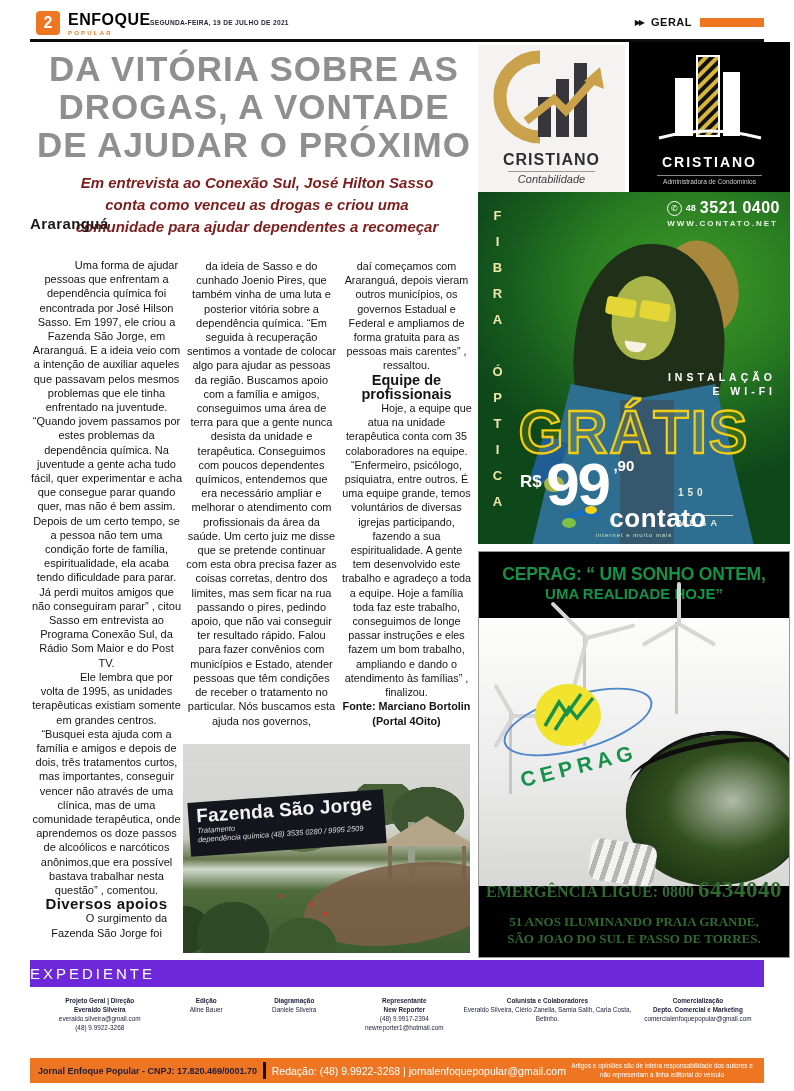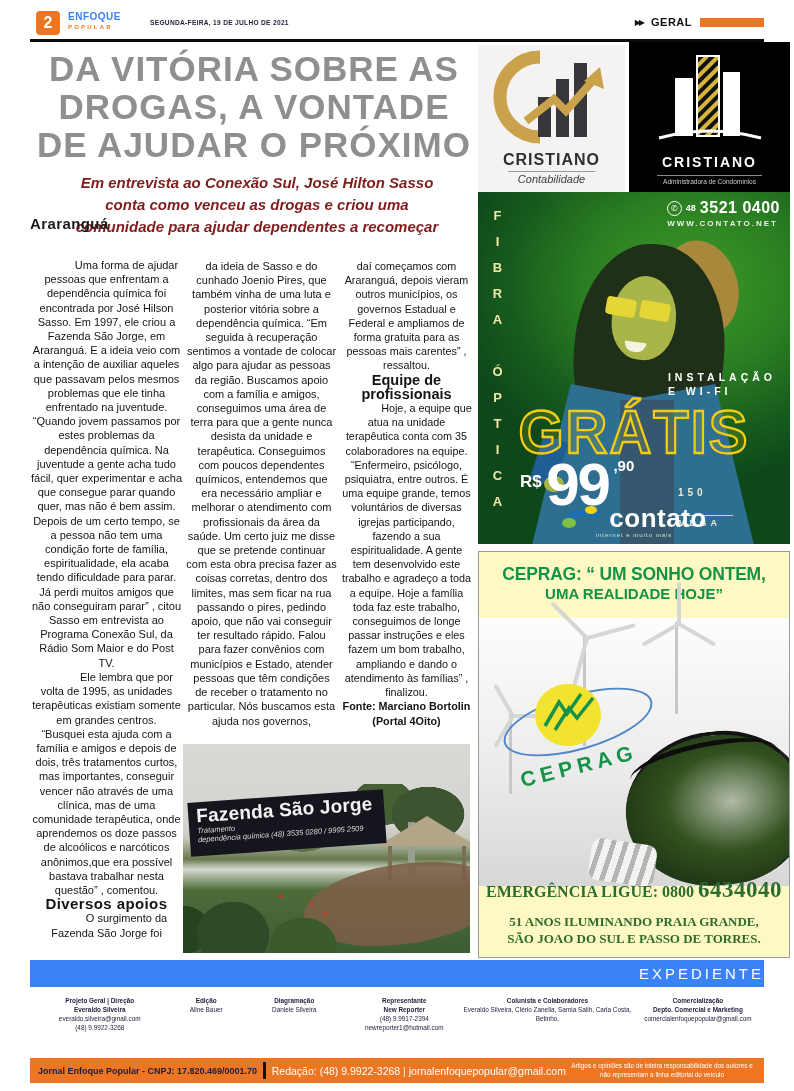--- a/index.html
+++ b/index.html
@@ -4,21 +4,21 @@
 <style>
   html,body{margin:0;padding:0;background:#fff;}
   .page{position:relative;width:794px;height:1091px;background:#fff;overflow:hidden;
         font-family:"Liberation Sans","DejaVu Sans",sans-serif;color:#1a1a1a;}
 
   
   .hdr{position:absolute;left:36px;top:10px;right:30px;height:28px;}
   .pagenum{position:absolute;left:0;top:1px;width:24px;height:24px;background:#ee7623;border-radius:4px;
            color:#fff;font-size:16px;font-weight:bold;text-align:center;line-height:24px;}
   .logo{position:absolute;left:32px;top:2px;line-height:1;}
-  .logo .l1{display:block;color:#3b82f6;font-size:10px;font-weight:bold;letter-spacing:.5px;}
+  .logo .l1{display:block;color:#000000;font-size:16px;font-weight:bold;letter-spacing:.5px;}
   .logo .l2{display:block;color:#ee7623;font-size:6px;font-weight:bold;letter-spacing:2.2px;margin-top:2px;}
   .hdate{position:absolute;left:114px;top:9px;font-size:6.6px;font-weight:bold;color:#23233f;letter-spacing:.3px;}
   .hright{position:absolute;right:0;top:6px;display:flex;align-items:center;gap:8px;}
   .chev{font-size:8px;color:#111;letter-spacing:-2px;}
   .geral{font-size:11px;font-weight:bold;color:#111;letter-spacing:.5px;}
   .obar{width:64px;height:9px;background:#ee7623;}
   .hrule{position:absolute;left:30px;right:30px;top:39px;height:3px;background:#0c0c0c;}
 
   
   .headline{position:absolute;left:36px;top:50px;width:436px;text-align:center;
@@ -76,21 +76,21 @@
   .contato{position:absolute;left:478px;top:192px;width:312px;height:352px;overflow:hidden;
      background:radial-gradient(240px 200px at 68% 26%,#3f9a27 0%,#2a7d22 45%,#175c1e 75%,#0e471a 100%);}
   .fibra{position:absolute;left:12px;top:16px;writing-mode:vertical-rl;text-orientation:upright;
          font-size:13px;font-weight:bold;letter-spacing:11px;color:#efe6a8;z-index:5;}
   .wrow{position:absolute;right:10px;top:7px;display:flex;align-items:center;gap:4px;z-index:5;}
   .wicon{width:13px;height:13px;border:1.4px solid #fff;border-radius:50%;color:#fff;font-size:8px;
          line-height:13px;text-align:center;}
   .wsm{font-size:9px;font-weight:bold;color:#fff;}
   .wph{font-size:16px;font-weight:bold;color:#fff;letter-spacing:.5px;}
   .wsite{position:absolute;right:12px;top:27px;font-size:8px;font-weight:bold;letter-spacing:2px;color:#e9f3e4;z-index:5;}
-  .inst{position:absolute;right:14px;top:178px;text-align:left;color:#fff;font-weight:bold;
+  .inst{position:absolute;right:14px;top:178px;text-align:right;color:#fff;font-weight:bold;
         font-size:10.5px;letter-spacing:4px;line-height:14px;z-index:5;}
   .gratis{position:absolute;left:0;top:206px;width:100%;text-align:center;font-size:58px;font-weight:800;
           letter-spacing:2px;color:rgba(247,216,20,.14);-webkit-text-stroke:2.2px #f2cc15;
           transform:scaleY(1.05);z-index:5;}
   .price{position:absolute;left:42px;top:258px;color:#fff;z-index:5;}
   .price .cur{font-size:17px;font-weight:bold;vertical-align:18px;}
   .price .int{font-size:60px;font-weight:800;letter-spacing:-2px;}
   .price .cts{font-size:15px;font-weight:800;vertical-align:34px;}
   .mega{position:absolute;left:200px;top:290px;color:#e4ecd6;z-index:5;}
   .mega .n{font-size:10px;font-weight:bold;letter-spacing:4px;border-bottom:1.5px solid #cdd8bd;
@@ -108,21 +108,21 @@
   .shade{position:absolute;left:128px;top:106px;width:30px;height:18px;background:#e4d637;border-radius:4px;transform:rotate(10deg);}
   .shade2{position:absolute;left:162px;top:110px;width:30px;height:18px;background:#e4d637;border-radius:4px;transform:rotate(10deg);}
   .smile{position:absolute;left:146px;top:150px;width:22px;height:10px;background:#f5f2e4;border-radius:0 0 12px 12px;transform:rotate(8deg);}
   .jacket{position:absolute;left:52px;top:192px;width:226px;height:170px;background:#2e6e90;
           clip-path:polygon(18% 0,50% 8%,82% 0,100% 100%,0 100%);}
   .jacket:after{content:"";position:absolute;left:90px;top:16px;width:54px;height:150px;background:#35586f;}
   .phone{position:absolute;left:58px;top:246px;width:26px;height:46px;background:#1f5d94;border-radius:4px;transform:rotate(18deg);}
   .handp{position:absolute;left:66px;top:284px;width:20px;height:16px;background:#a9b449;border-radius:50%;}
 
   
-  .ceprag{position:absolute;left:478px;top:551px;width:312px;height:407px;background:#fef9c3;
+  .ceprag{position:absolute;left:478px;top:551px;width:312px;height:407px;background:#000000;
           border:1px solid #9a9a9a;box-sizing:border-box;overflow:hidden;}
   .cep-h1{margin-top:12px;text-align:center;font-size:17.5px;font-weight:bold;color:#149347;letter-spacing:-.2px;}
   .cep-h2{text-align:center;font-size:15px;font-weight:bold;color:#149347;}
   .cep-art{position:absolute;left:0;top:66px;width:100%;height:268px;
            background:linear-gradient(#fdfdfc 0%,#ececec 55%,#d7d7d5 100%);}
   .turb{position:absolute;}
   .turb .pole{width:3px;background:#c7c7c5;margin:0 auto;}
   .blade{position:absolute;left:50%;top:0;width:4px;height:52px;background:#d6d6d4;border-radius:2px;transform-origin:2px 2px;}
   .cep-logo{position:absolute;left:22px;top:58px;width:150px;height:130px;}
   .cep-circle{position:absolute;left:34px;top:8px;width:66px;height:62px;background:#f2e32e;border-radius:50%;}
@@ -140,22 +140,22 @@
          background:repeating-linear-gradient(100deg,#f2f2f0 0 7px,#b5b5b3 7px 12px);}
   .cep-em{position:absolute;left:0;bottom:54px;width:100%;text-align:center;color:#2e6b2e;
           font-family:"Liberation Serif","DejaVu Serif",serif;}
   .cep-em .a{font-size:16px;font-weight:bold;}
   .cep-em .b{font-size:16px;font-weight:bold;}
   .cep-em .c{font-size:23px;font-weight:bold;letter-spacing:.5px;}
   .cep-f{position:absolute;left:0;bottom:10px;width:100%;text-align:center;color:#2e6b2e;
          font-family:"Liberation Serif","DejaVu Serif",serif;font-size:13px;font-weight:bold;line-height:17px;}
 
   
-  .expbar{position:absolute;left:30px;top:960px;width:734px;height:27px;background:#3b82f6;color:#fff;
-          text-align:right;font-size:15px;letter-spacing:3px;line-height:27px;}
+  .expbar{position:absolute;left:30px;top:960px;width:734px;height:27px;background:#6d28d9;color:#fff;
+          text-align:left;font-size:15px;letter-spacing:3px;line-height:27px;}
   .credits{position:absolute;left:30px;top:996px;width:734px;display:flex;color:#1d1d3a;}
   .cred{text-align:center;font-size:6.4px;line-height:9px;}
   .cred .h{font-weight:bold;}
   .cw1{width:19%;}.cw2{width:10%;}.cw3{width:14%;}.cw4{width:16%;}.cw5{width:23%;}.cw6{width:18%;}
 
   
   .fbar{position:absolute;left:30px;top:1058px;width:734px;height:25px;background:#ee7623;display:flex;align-items:center;}
   .fleft{font-size:9px;font-weight:bold;color:#1d1d3a;padding-left:8px;white-space:nowrap;}
   .fdiv{width:3px;height:17px;background:#111;margin:0 6px;}
   .fmid{font-size:10.5px;color:#fff;white-space:nowrap;}

